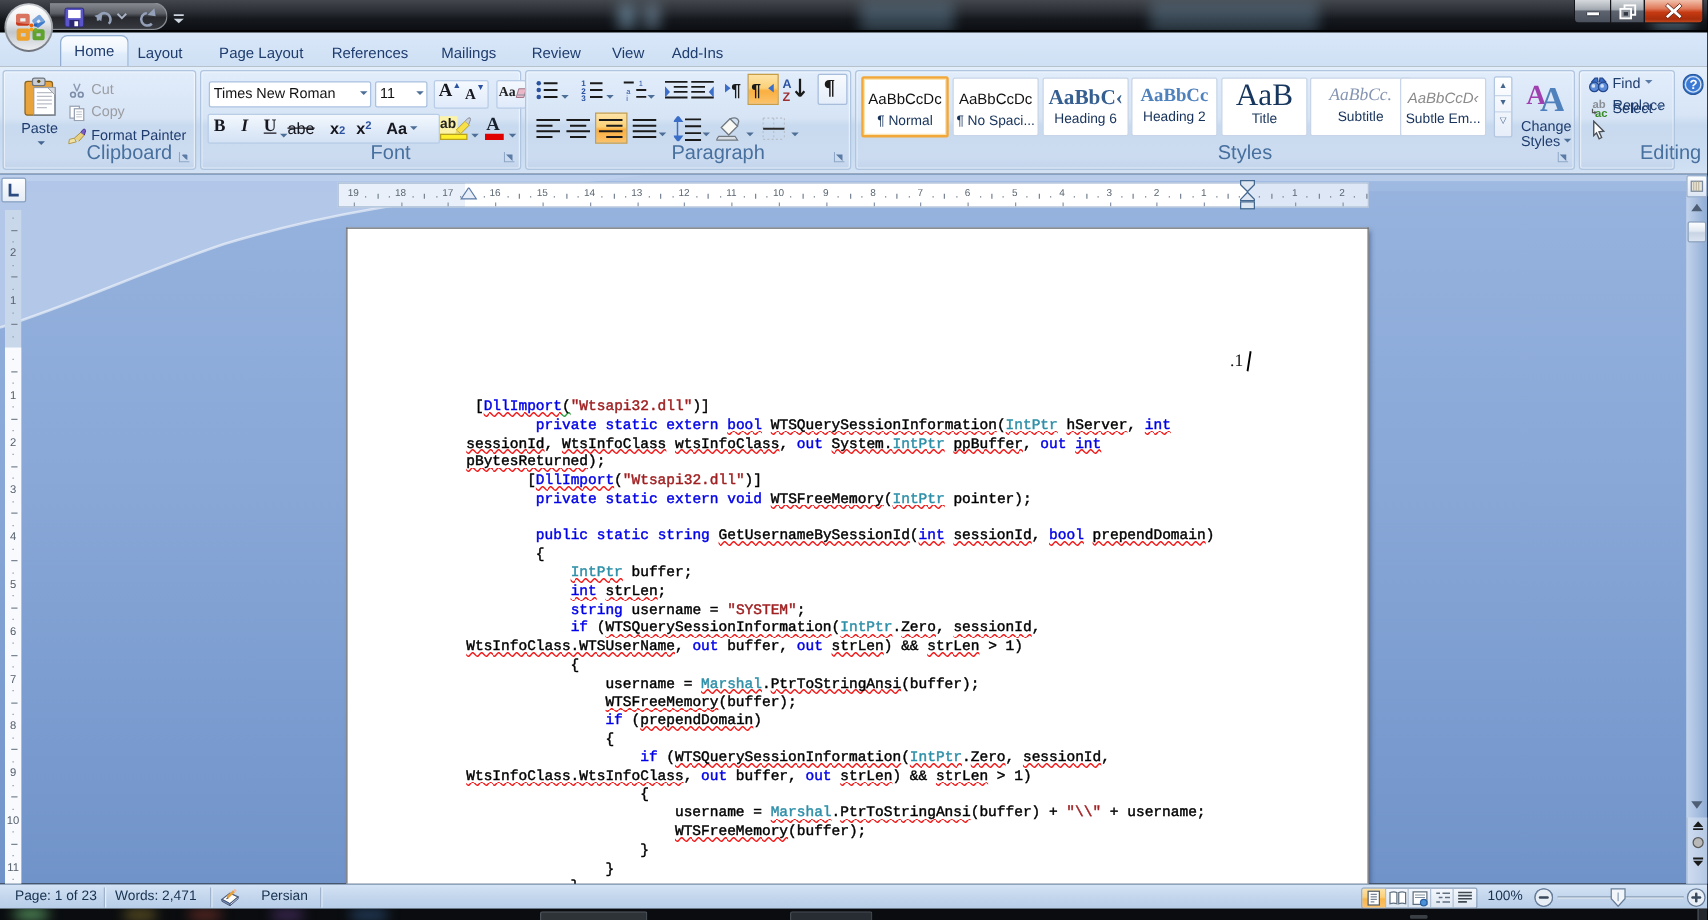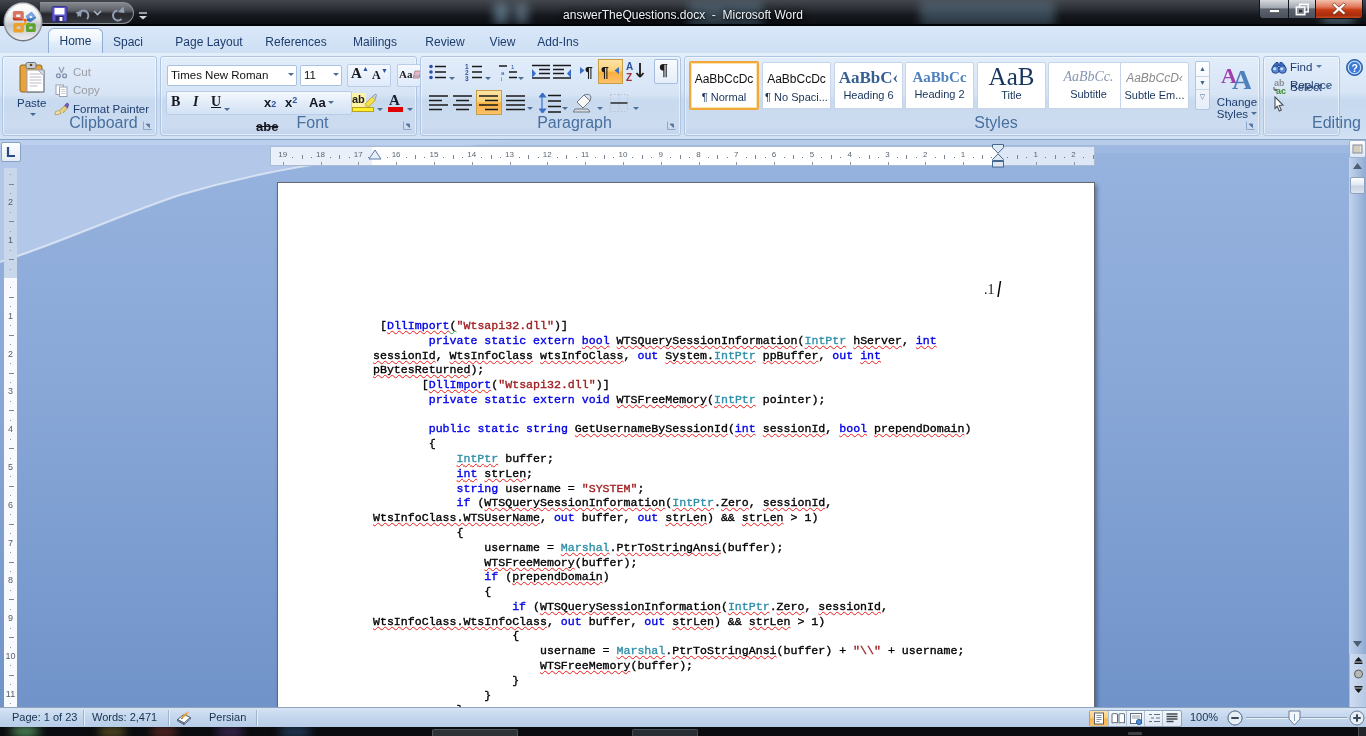--- a/index.html
+++ b/index.html
@@ -100,21 +100,20 @@
 </style>
 </head>
 <body>
 
   <div class="abs" id="titlebar">
     <div class="blob" style="left:494px;top:3px;width:15px;height:21px;background:rgba(140,180,205,0.5)"></div>
     <div class="blob" style="left:515px;top:3px;width:13px;height:21px;background:rgba(150,185,210,0.45)"></div>
     <div class="blob" style="left:688px;top:1px;width:75px;height:25px;background:rgba(120,160,185,0.35)"></div>
     <div class="blob" style="left:920px;top:1px;width:135px;height:25px;background:rgba(125,165,190,0.33)"></div>
     <div class="blob" style="left:1322px;top:2px;width:32px;height:24px;background:rgba(130,170,195,0.4)"></div>
-    <div class="abs" id="titletext">answerTheQuestions.docx&nbsp; -&nbsp; Microsoft Word</div>
     <div class="abs" id="tbline"></div>
   </div>
   <div class="abs" id="winbtns">
     <div class="wbtn b1">
       <svg class="wicon" viewBox="0 0 30 19">
         <rect x="10" y="10" width="11" height="3.4" rx="0.5" fill="#fdfdfd" stroke="#30353f" stroke-width="0.8"></rect>
       </svg>
     </div>
     <div class="wbtn b2">
       <svg class="wicon" viewBox="0 0 27 19">
@@ -175,21 +174,21 @@
       <circle cx="22.2" cy="18.2" r="1.6" fill="#e8630c"></circle>
       <circle cx="25.4" cy="17.9" r="1.4" fill="#2a65b8"></circle>
       <circle cx="22.1" cy="21.6" r="1.6" fill="#f0a21a"></circle>
       <circle cx="25.5" cy="21.9" r="1.5" fill="#74aa34"></circle>
       <path d="M4.5 14 a16.5 16.5 0 0 1 31 0 q-7.8 3.2 -15.5 3.2 q-7.7 0 -15.5 -3.2" fill="rgba(255,255,255,0.3)"></path>
     </svg>
   </div>
 
   <div class="abs" id="tabrow">
     <div id="hometab" class="abs">Home</div>
-    <div class="tab" style="left:105px;width:46px;">Spaci</div>
+    <div class="tab" style="left:105px;width:46px;">Layout</div>
     <div class="tab" style="left:169px;width:80px;">Page Layout</div>
     <div class="tab" style="left:261px;width:70px;">References</div>
     <div class="tab" style="left:344px;width:62px;">Mailings</div>
     <div class="tab" style="left:419px;width:52px;">Review</div>
     <div class="tab" style="left:484px;width:37px;">View</div>
     <div class="tab" style="left:532px;width:52px;">Add-Ins</div>
   </div>
 
   <div class="abs" id="ribbon">
 
@@ -261,21 +260,21 @@
       <svg class="abs" style="left:251px;top:13px" width="10" height="9" viewBox="0 0 10 9">
         <path d="M3 1 h6 l-2 7 h-6 z" fill="#e8b8c8" stroke="#a07888" stroke-width="0.8"></path>
         <path d="M2 6 l6.5 0" stroke="#8890a0" stroke-width="0.8"></path>
       </svg>
 
       <div class="abs" style="left:5px;top:34px;width:186px;height:24px;border:1px solid #b9cde8;border-radius:2px;background:linear-gradient(#f3f8fd,#e2ecf9 50%,#d3e2f4)"></div>
       <div class="abs" style="left:10px;top:37px;font-size:14px;font-weight:bold;color:#17171f;font-family:'Liberation Serif',serif;">B</div>
       <div class="abs" style="left:32px;top:37px;font-size:14px;font-style:italic;font-weight:bold;color:#17171f;font-family:'Liberation Serif',serif;">I</div>
       <div class="abs" style="left:50px;top:37px;font-size:14px;font-weight:bold;color:#17171f;text-decoration:underline;font-family:'Liberation Serif',serif;">U</div>
       <div class="abs" style="left:63px;top:44px;"><span class="arrow-d"></span></div>
-      <div class="abs" style="left:95px;top:38px;font-size:13px;font-weight:bold;color:#17171f;text-decoration:line-through;margin-top:24px;">abe</div>
+      <div class="abs" style="left:69px;top:38px;font-size:13px;font-weight:normal;color:#17171f;text-decoration:line-through;">abe</div>
       <div class="abs" style="left:103px;top:38px;font-size:13px;font-weight:bold;color:#17171f;">x<span style="font-size:9px;color:#2a52a0;">2</span></div>
       <div class="abs" style="left:124px;top:38px;font-size:13px;font-weight:bold;color:#17171f;">x<span style="font-size:9px;vertical-align:4px;color:#2a52a0;">2</span></div>
       <div class="abs" style="left:148px;top:38px;font-size:13px;font-weight:bold;color:#17171f;">Aa<span class="arrow-d" style="margin-left:2px"></span></div>
       <div class="abs" style="left:191px;top:36px;width:14px;height:14px;font-size:11px;font-weight:bold;color:#222;background:#fdf3a8;">ab</div>
       <svg class="abs" style="left:202px;top:35px" width="14" height="16" viewBox="0 0 14 16">
         <path d="M2 12 l7 -7 l3.5 3 l-7 7 z" fill="#f8e048" stroke="#b8a020" stroke-width="0.8"></path>
         <path d="M9 5 l2.5 -2.5 q2 -1 2 1 l-1.5 4" fill="#c8cdd6" stroke="#888ea0" stroke-width="0.8"></path>
         <path d="M2 12 l-1 3.5 l3.5 -0.8 z" fill="#e8d878"></path>
       </svg>
       <div class="abs" style="left:191px;top:50px;width:22px;height:5px;background:#ffef2a;border:1px solid #b8a020;"></div>

